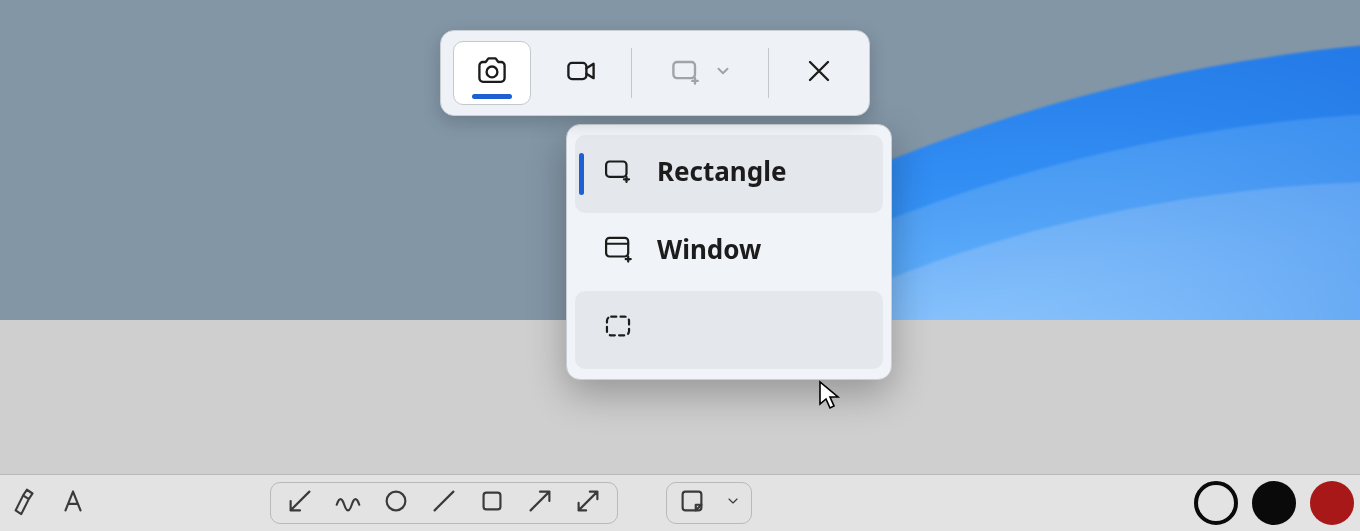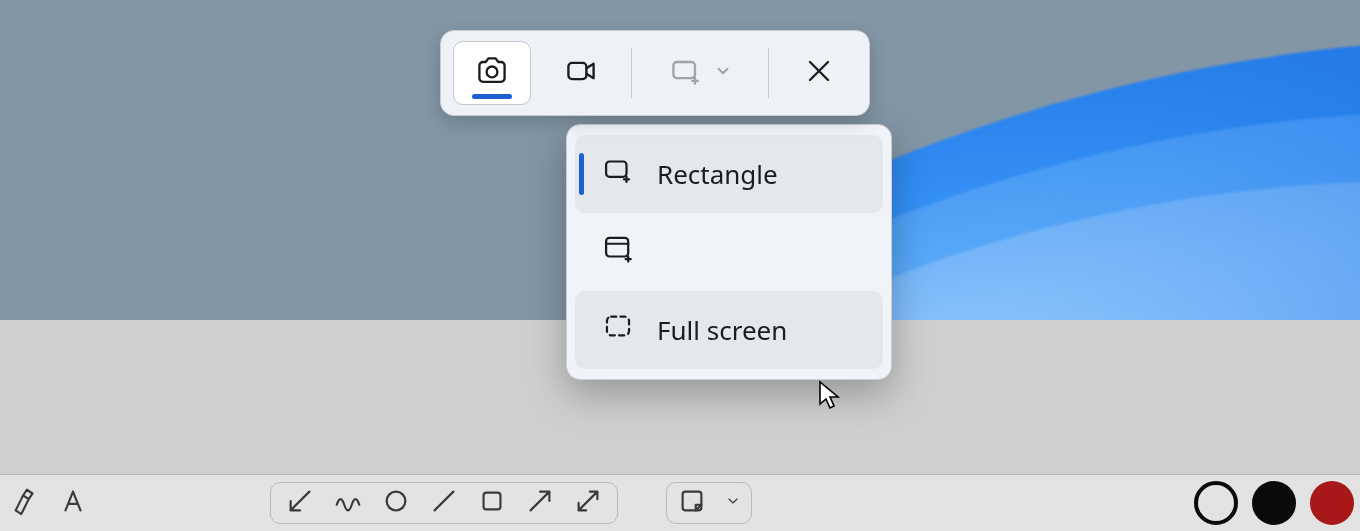--- a/index.html
+++ b/index.html
@@ -130,27 +130,27 @@
     width: 308px;
     background: #f0f3f7;
     border: 1px solid #c9ced4;
     border-radius: 14px;
     padding: 10px 8px;
     box-shadow: 0 14px 38px rgba(0,0,0,.28);
     z-index: 9;
   }
   .menu-item {
     display: flex;
-    align-items: center;
     gap: 22px;
     padding: 18px 18px 18px 26px;
     border-radius: 10px;
     font-size: 26px;
     color: #1c1c1c;
     position: relative;
+    font-weight: bold;
   }
   .menu-item.selected::before {
     content: "";
     position: absolute;
     left: 4px; top: 18px; bottom: 18px;
     width: 5px;
     border-radius: 3px;
     background: #1f5fd4;
   }
   .menu-item.selected,
@@ -310,26 +310,26 @@
     <span>Rectangle</span>
   </div>
   <div class="menu-item">
     <span>
       <svg viewBox="0 0 40 40">
           <rect x="6" y="8" width="26" height="22" rx="4"></rect>
           <path d="M6 15 H32"></path>
           <path d="M32 30 v6 M29 33 h6"></path>
         </svg>
     </span>
+    <span>Window</span>
   </div>
   <div class="menu-item hovered">
     <span>
       <svg viewBox="0 0 40 40">
           <rect x="7" y="9" width="26" height="22" rx="5" stroke-dasharray="6 5"></rect>
         </svg>
     </span>
-    <span>Full screen</span>
   </div>
 </div>
 
 <svg class="cursor" viewBox="0 0 24 30">
   <path d="M2 2 L2 24 L8 19 L12 28 L16 26 L12 17 L20 17 Z" fill="#ffffff" stroke="#000" stroke-width="1.6"></path>
 </svg>
 
 </body></html>

